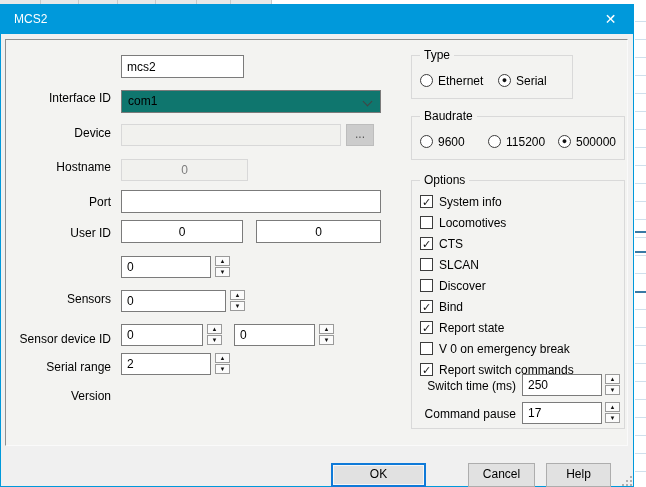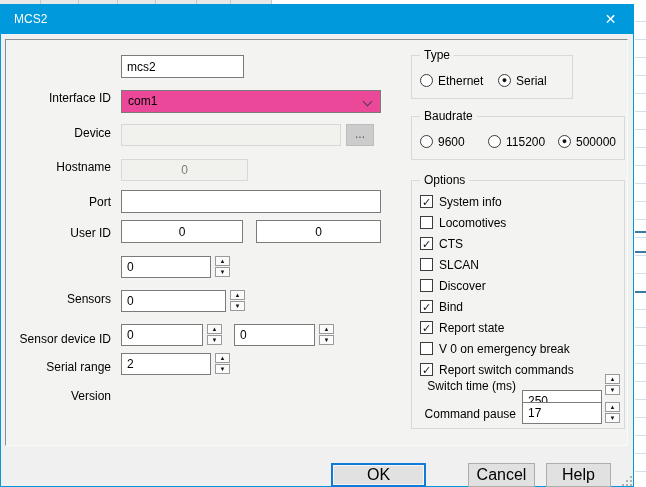--- a/index.html
+++ b/index.html
@@ -28,21 +28,21 @@
     background:#f3f3f1;border:1px solid;border-color:#8f8f8f #fafafa #fafafa #8f8f8f;
   }
   
   .lbl{position:absolute;width:105px;left:0;text-align:right;white-space:nowrap;margin-top:32px;}
   .txt{
     position:absolute;box-sizing:border-box;border:1px solid #7b7b7b;background:#fff;
     font-family:"Liberation Sans",sans-serif;font-size:12px;padding:0 5px;color:#000;outline:none;
   }
   .txt.center{text-align:center;}
   .txt.disabled{background:#f1f1ee;border-color:#d8d8d8;color:#7d7d7d;}
-  .combo{position:absolute;box-sizing:border-box;border:1px solid #7b7b7b;background:#ec4899;text-align:center;}
+  .combo{position:absolute;box-sizing:border-box;border:1px solid #7b7b7b;background:#0f766e;text-align:center;}
   .combo .val{position:absolute;left:6px;top:3px;}
   .chev{position:absolute;right:9px;top:7px;width:7px;height:7px;border:solid #444;border-width:0 1px 1px 0;transform:rotate(45deg);transform-origin:center;height:6px;width:6px;}
   .browse{
     position:absolute;box-sizing:border-box;background:#cccccc;border:1px solid #bdbdbd;
     color:#595959;text-align:center;line-height:16px;font-size:12px;
   }
   .spin{position:absolute;width:15px;height:22px;}
   .spin .b{position:absolute;left:0;width:15px;height:10px;box-sizing:border-box;border:1px solid #9a9a9a;background:#fbfbfb;text-align:center;font-size:6px;line-height:8px;color:#111;}
   .spin .up{top:0;}
   .spin .dn{top:11px;}
@@ -54,21 +54,21 @@
   .radio .dotg{display:block;font-size:9px;line-height:11px;color:#111;}
   .radio .rlbl{position:absolute;left:18px;top:1px;white-space:nowrap;}
   .check{position:absolute;left:8px;height:15px;}
   .check .box{position:absolute;left:0;top:1px;width:13px;height:13px;box-sizing:border-box;border:1px solid #3c3c3c;background:#fff;text-align:center;}
   .check .ck{display:block;font-size:11px;line-height:12px;color:#111;}
   .check .clbl{position:absolute;left:19px;top:1px;white-space:nowrap;}
   .olbl{position:absolute;text-align:right;white-space:nowrap;}
   
   .btn{
     position:absolute;top:458px;height:24px;box-sizing:border-box;background:#e1e1e1;
-    border:1px solid #adadad;text-align:center;line-height:21px;font-size:16px;
+    border:1px solid #adadad;text-align:center;line-height:21px;font-size:12px;
   }
   .btn.default{border:2px solid #0f7ad8;box-shadow:inset 0 0 0 1px #f6f6f6;line-height:19px;}
   .grip{position:absolute;left:621px;top:471px;width:10px;height:10px;}
   .grip i{position:absolute;width:2px;height:2px;background:#b0b0b0;}
 </style>
 </head>
 <body>
 
 <div id="screen">
 
@@ -238,21 +238,21 @@
           <span class="clbl">V 0 on emergency break</span>
         </div>
         <div class="check" style="top:181px">
           <span class="box">
               <span class="ck">✓</span>
             </span>
           <span class="clbl">Report switch commands</span>
         </div>
 
         <span class="olbl" style="left:2px;top:198px;width:102px">Switch time (ms)</span>
-        <input class="txt" style="left: 110px; top: 193px; width: 80px; height: 22px; margin-top: 16px;" value="250">
+        <input class="txt" style="left: 110px; top: 193px; width: 80px; height: 22px;" value="250">
         <div class="spin" style="left:193px;top:193px">
           <div class="b up">▲</div>
           <div class="b dn">▼</div>
         </div>
 
         <span class="olbl" style="left:2px;top:226px;width:102px">Command pause</span>
         <input class="txt" style="left: 110px; top: 221px; width: 80px; height: 22px;" value="17">
         <div class="spin" style="left:193px;top:221px">
           <div class="b up">▲</div>
           <div class="b dn">▼</div>

